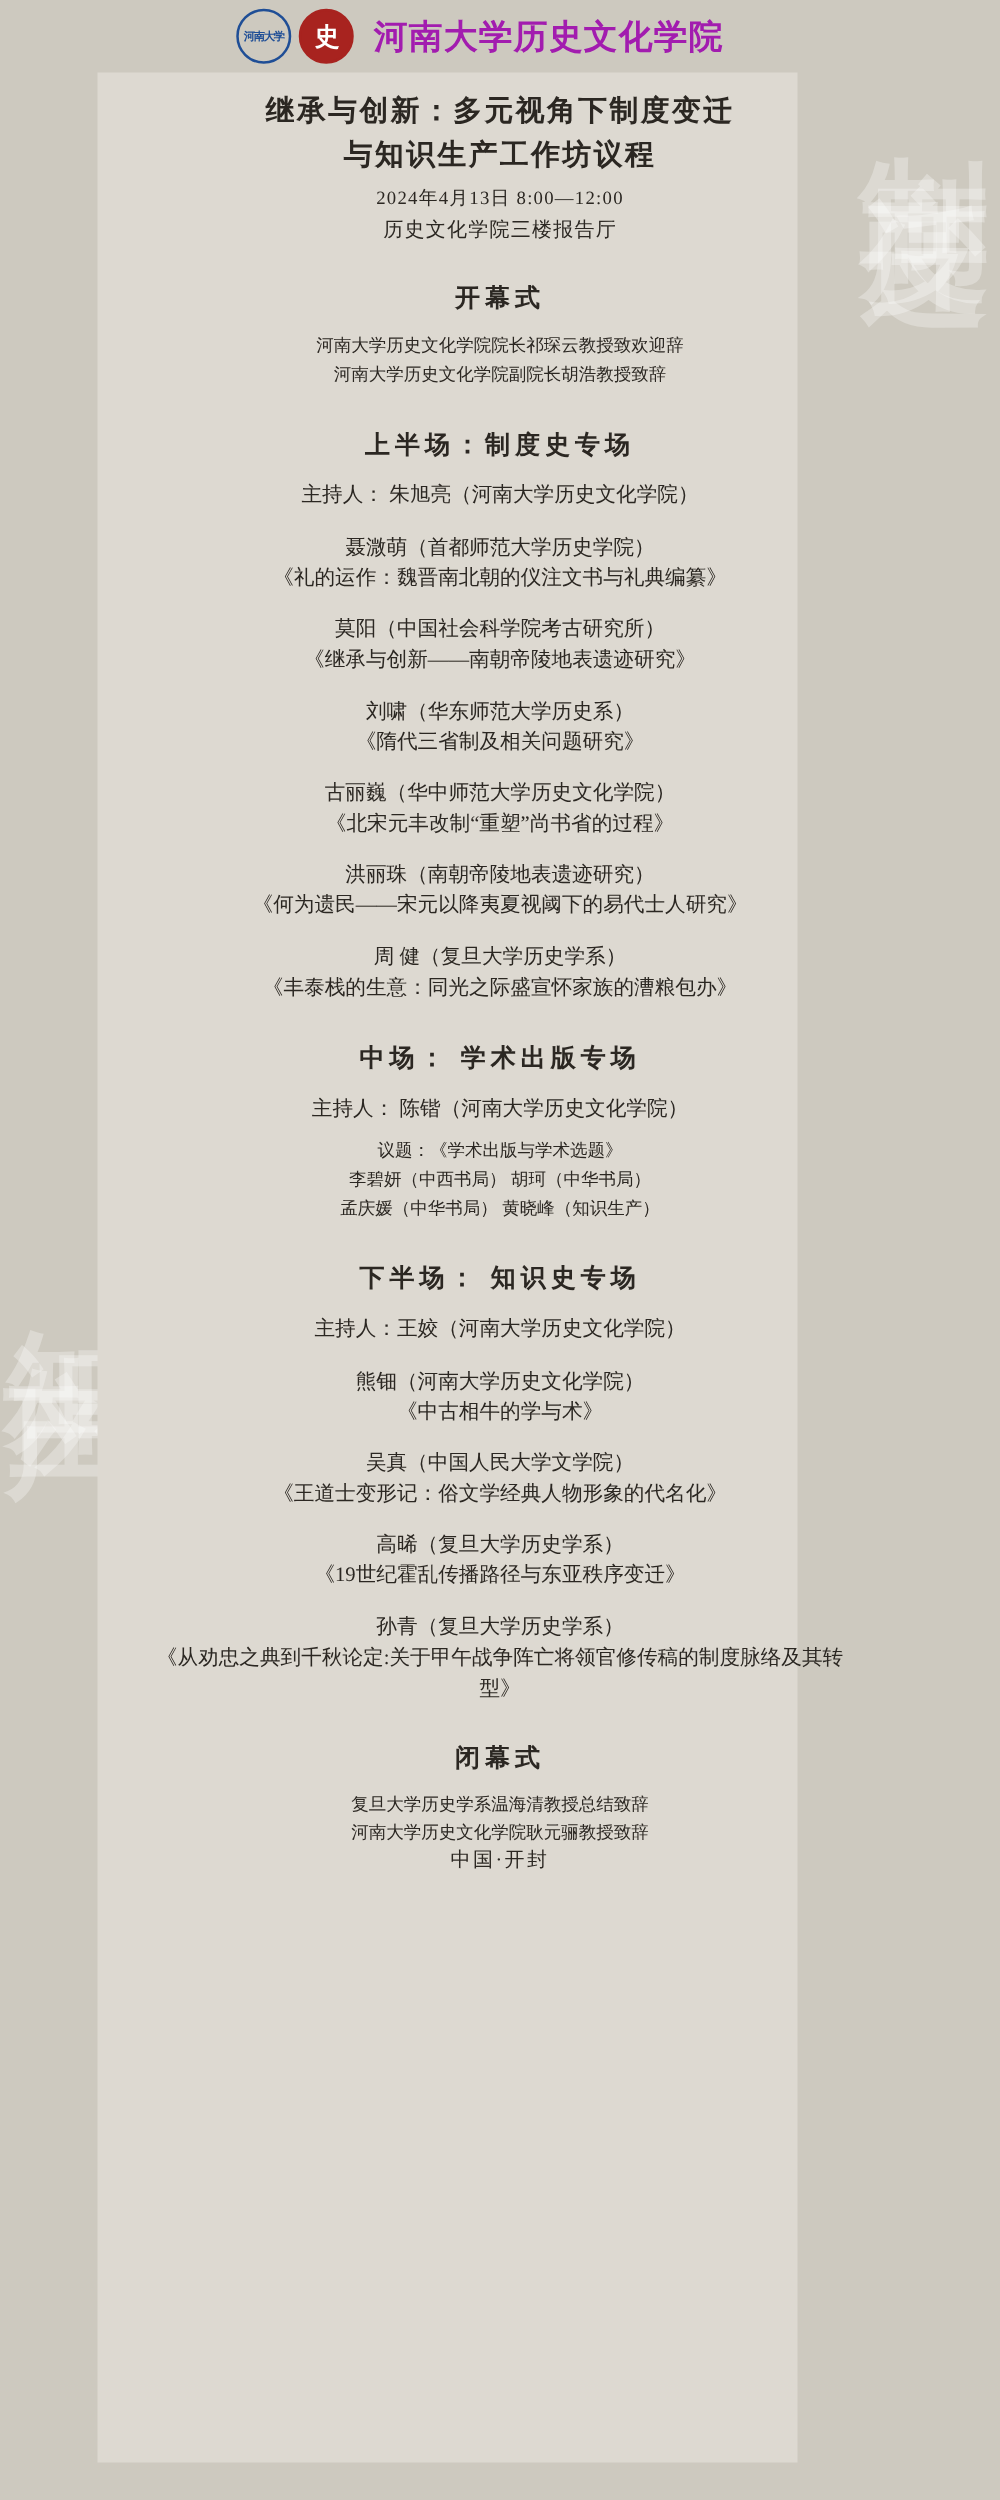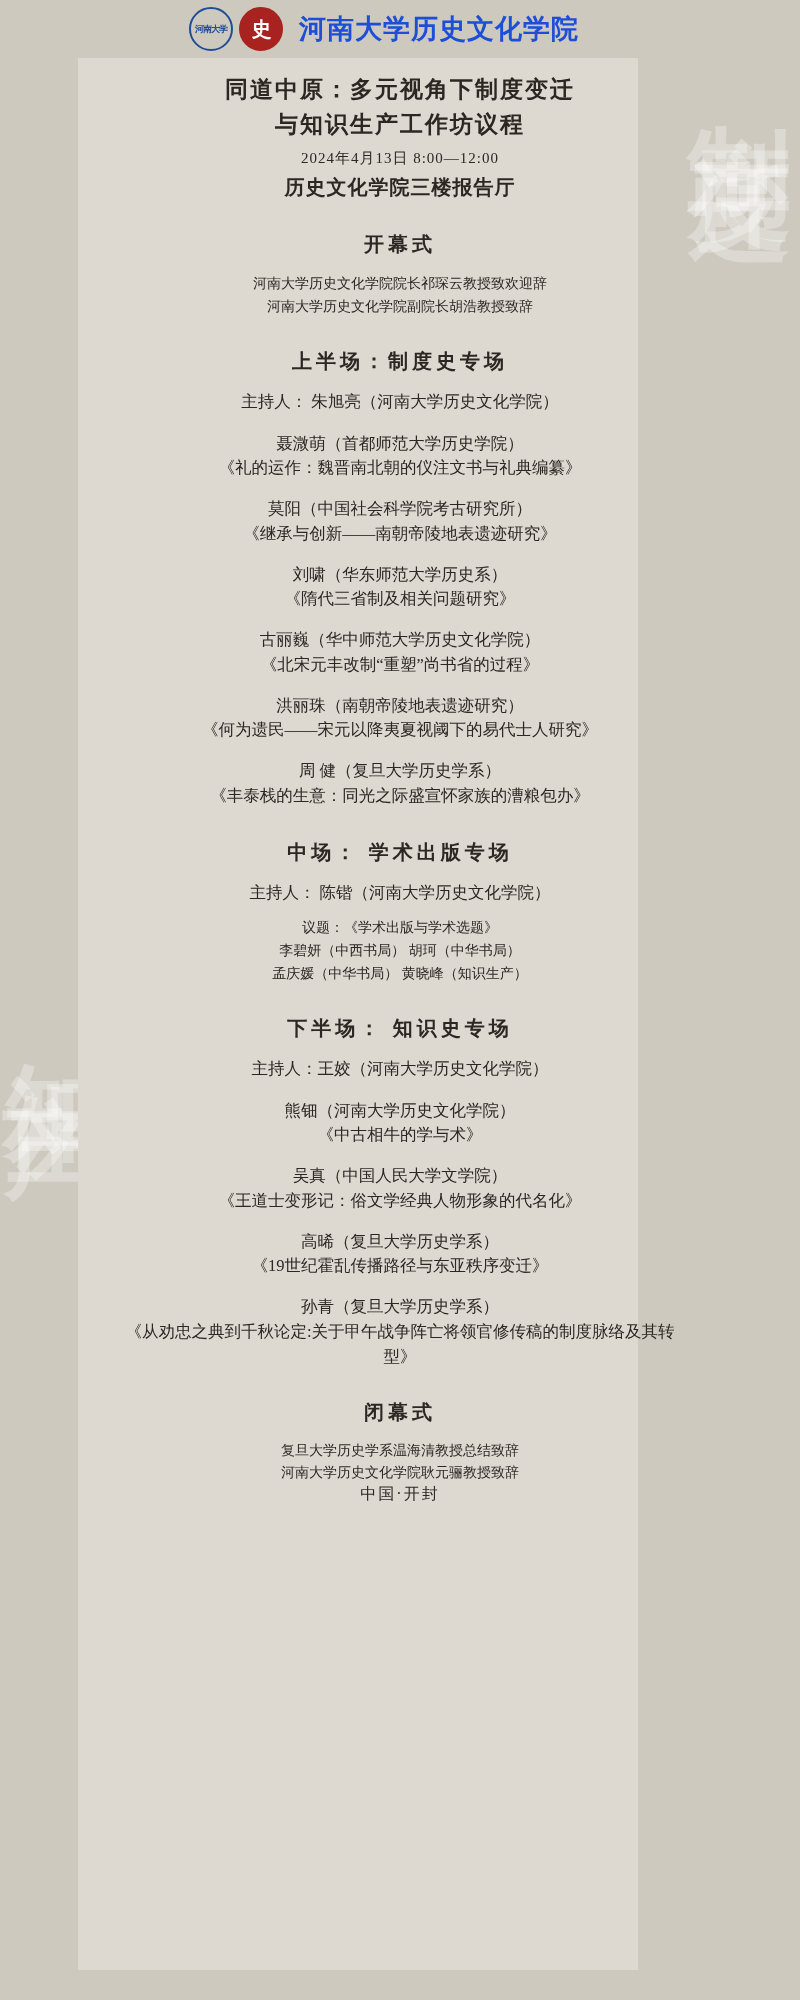--- a/index.html
+++ b/index.html
@@ -86,21 +86,21 @@
   }
   .seal.red span {
     color: #fff;
     font-size: 20px;
     font-family: "DejaVu Serif", serif;
   }
   .school-name {
     margin-left: 10px;
     font-size: 27px;
     font-weight: 700;
-    color: #1d4ed8;
+    color: #a21caf;
     letter-spacing: 1px;
     font-family: "DejaVu Serif", serif;
   }
   .content {
     position: relative;
     z-index: 2;
     width: 560px;
     margin: 0 auto;
     padding-top: 72px;
     text-align: center;
@@ -111,32 +111,31 @@
     letter-spacing: 2px;
     line-height: 1.5;
     font-family: "DejaVu Serif", serif;
   }
   .subtitle {
     font-size: 15px;
     margin-top: 8px;
     letter-spacing: 1px;
   }
   .venue {
-    font-size: 20px;
+    font-size: 16px;
     margin-top: 6px;
     letter-spacing: 1px;
-    font-weight: bold;
   }
   .section-heading {
     font-size: 20px;
     font-weight: 700;
     letter-spacing: 4px;
     margin-top: 30px;
     margin-bottom: 14px;
-    font-family: Liberation Sans, sans-serif;
+    font-family: Liberation Serif, serif;
   }
   .line {
     font-size: 14px;
     line-height: 1.55;
     font-family: Liberation Serif, serif;
   }
   .host {
     font-size: 16.5px;
     line-height: 1.6;
     margin-bottom: 10px;
@@ -182,21 +181,21 @@
     </div>
     <div class="seal red">
       <span>史</span>
     </div>
     <div class="school-name">河南大学历史文化学院</div>
   </div>
 </div>
 
 <div class="content">
 
-  <div class="title">同道中原：多元视角下制度变迁</div>
+  <div class="title">继承与创新：多元视角下制度变迁</div>
   <div class="title">与知识生产工作坊议程</div>
   <div class="subtitle">2024年4月13日  8:00—12:00</div>
   <div class="venue">历史文化学院三楼报告厅</div>
 
   <div>
     <div class="section-heading">开幕式</div>
     <div class="group-lines">
       <div class="line">河南大学历史文化学院院长祁琛云教授致欢迎辞</div>
       <div class="line">河南大学历史文化学院副院长胡浩教授致辞</div>
     </div>

